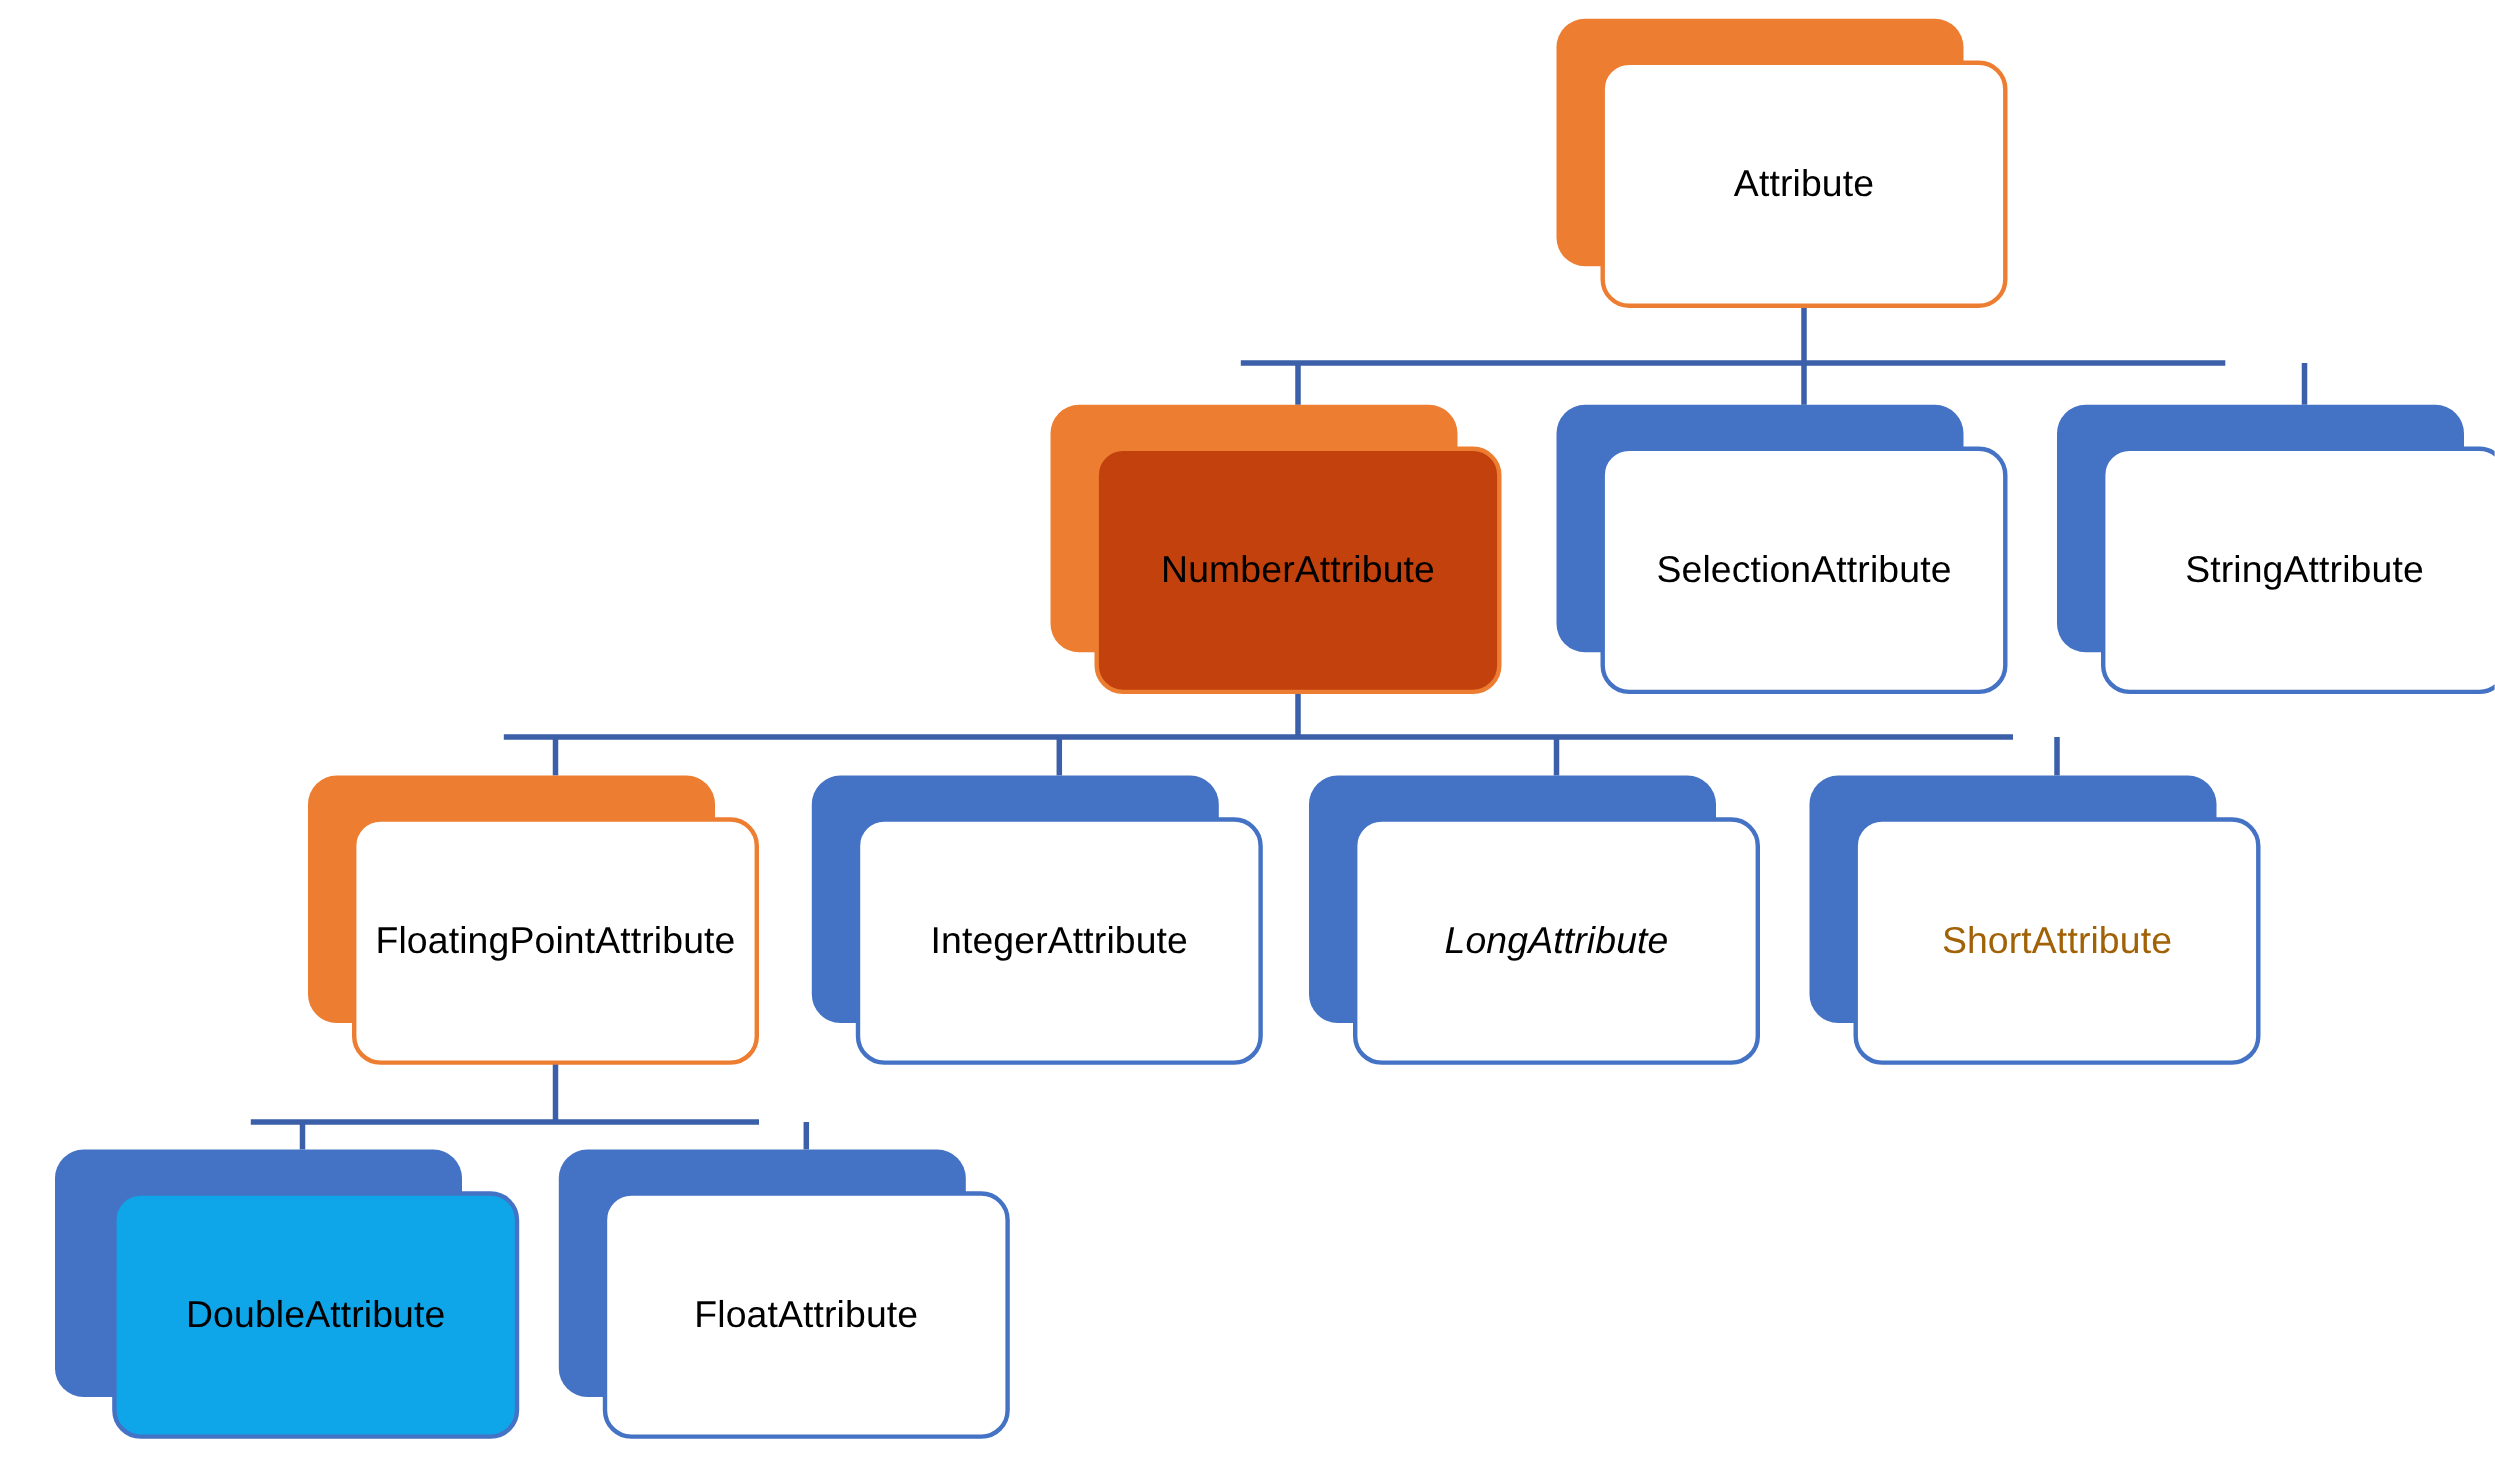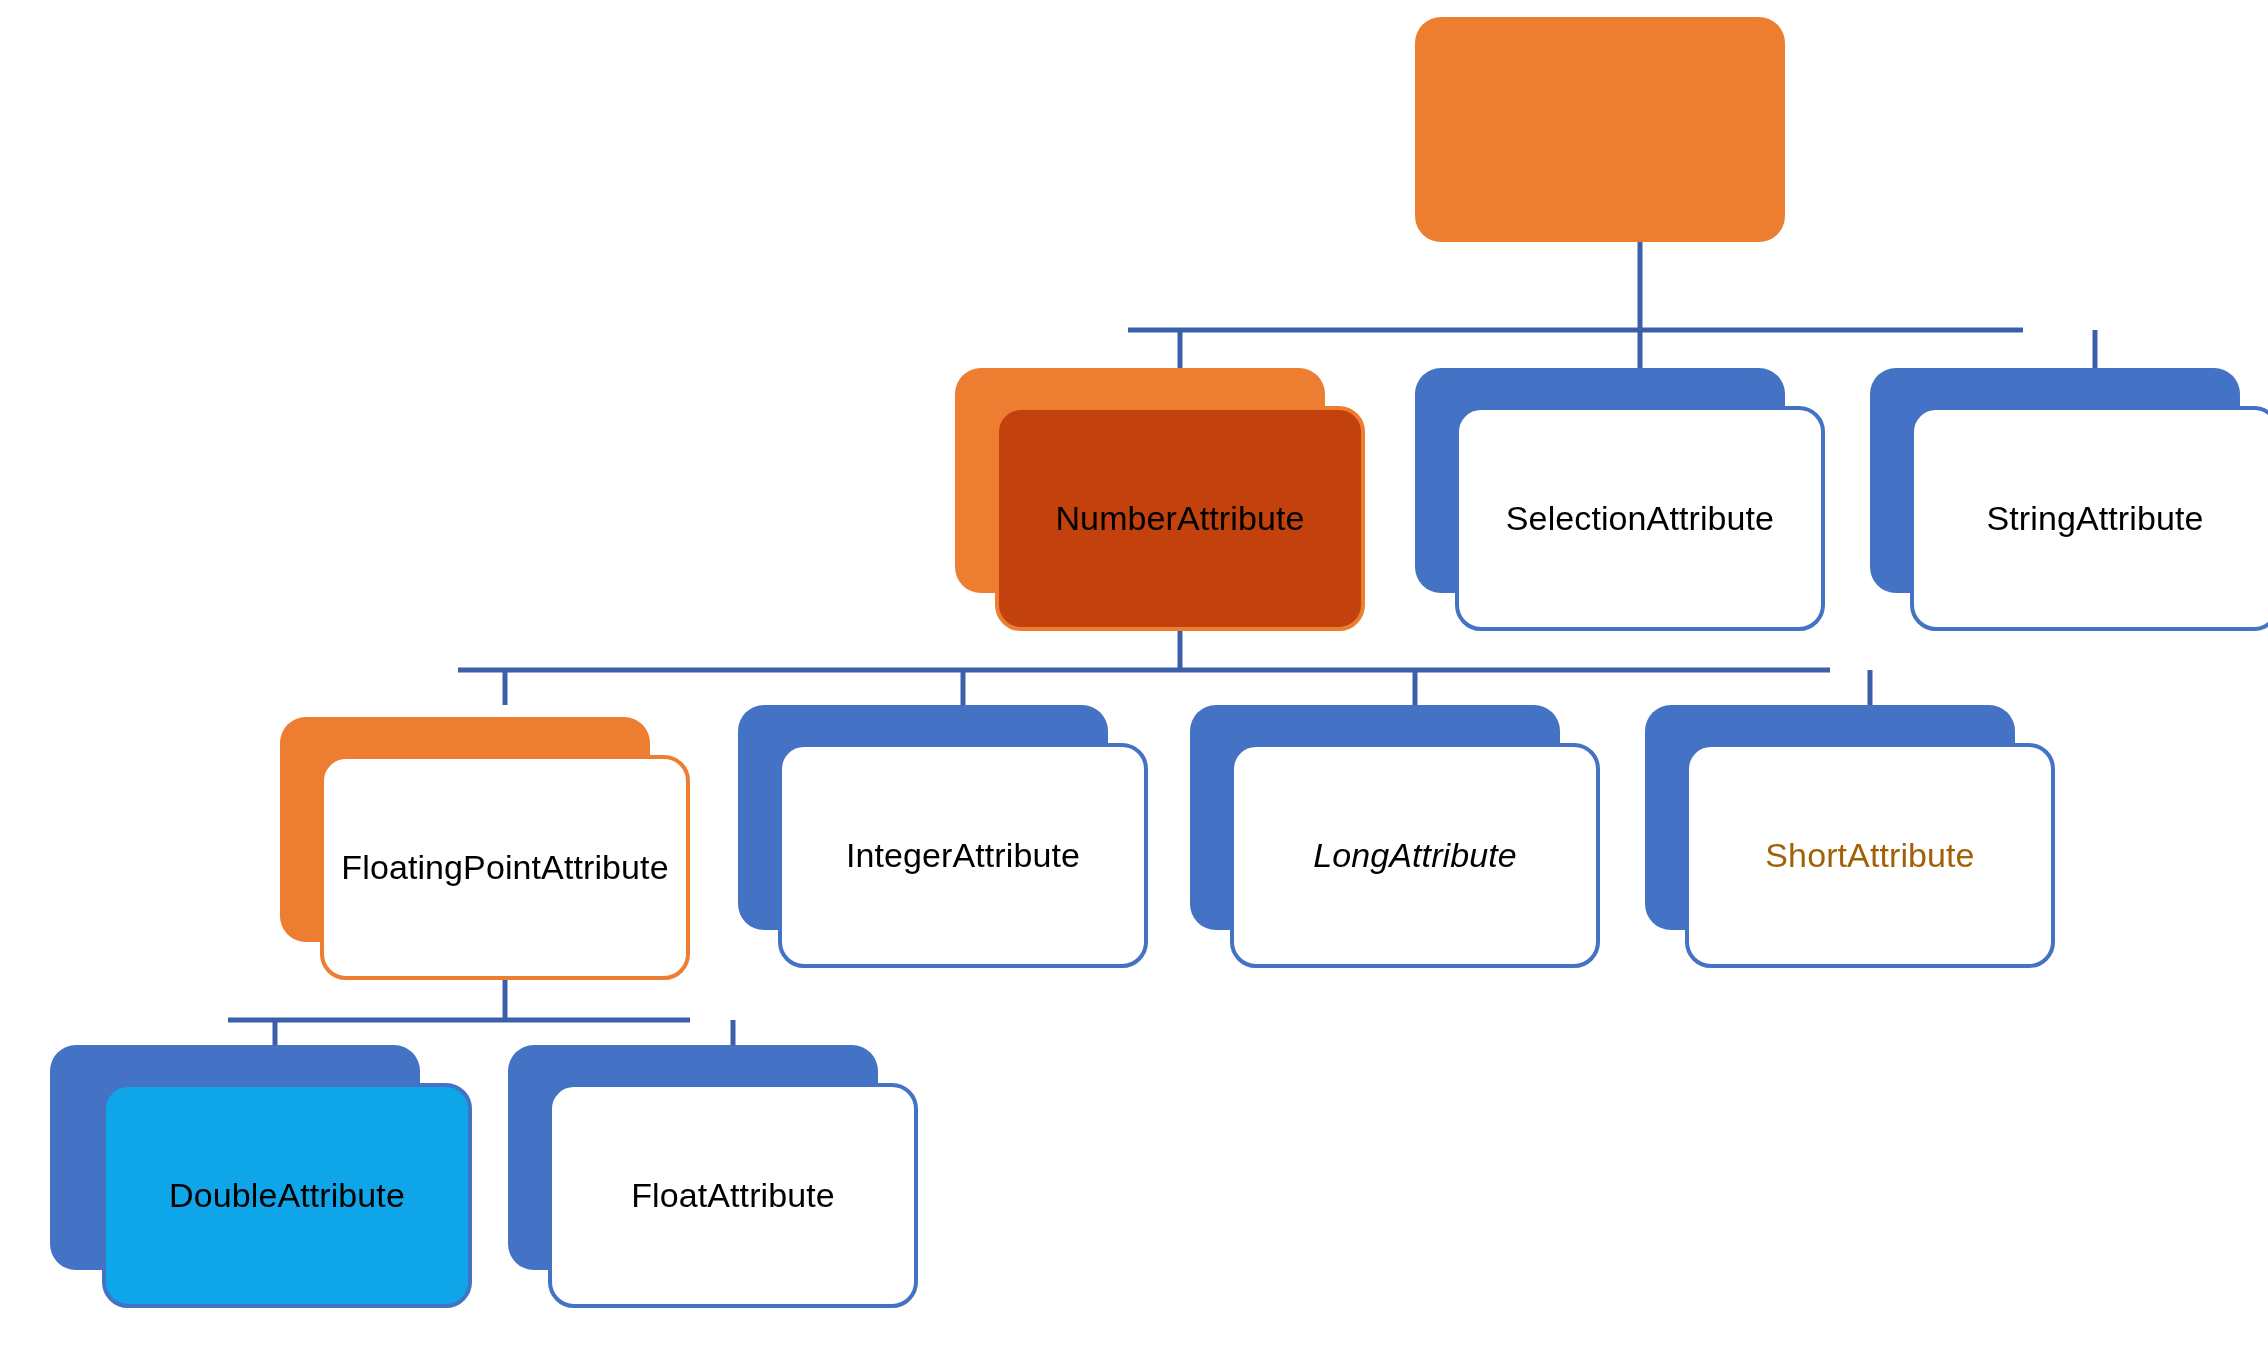--- a/index.html
+++ b/index.html
@@ -75,40 +75,43 @@
       <line x1="1415" y1="670" x2="1415" y2="705" stroke="#3B5FA8" stroke-width="5" stroke-linecap="butt"></line>
       <line x1="1870" y1="670" x2="1870" y2="705" stroke="#3B5FA8" stroke-width="5" stroke-linecap="butt"></line>
       <line x1="505" y1="930" x2="505" y2="1020" stroke="#3B5FA8" stroke-width="5" stroke-linecap="butt"></line>
       <line x1="228" y1="1020" x2="690" y2="1020" stroke="#3B5FA8" stroke-width="5" stroke-linecap="butt"></line>
       <line x1="275" y1="1020" x2="275" y2="1045" stroke="#3B5FA8" stroke-width="5" stroke-linecap="butt"></line>
       <line x1="733" y1="1020" x2="733" y2="1045" stroke="#3B5FA8" stroke-width="5" stroke-linecap="butt"></line>
     </svg>
   <div id="nodes-layer">
       <div class="node" style="left: 1415px; top: 17px; width: 410px; height: 263px;">
         <div class="node-shadow" style="width: 370px; height: 225px; background: rgb(237, 125, 49); border-radius: 26px;"></div>
+        <div class="node-card" style="left: 40px; top: 38px; width: 370px; height: 225px; border-color: rgb(237, 125, 49); border-width: 4px; border-radius: 26px; background: rgb(255, 255, 255);">
+          <span class="node-label" style="color: rgb(0, 0, 0); font-size: 34px;">Attribute</span>
+        </div>
       </div>
       <div class="node" style="left: 955px; top: 368px; width: 410px; height: 263px;">
         <div class="node-shadow" style="width: 370px; height: 225px; background: rgb(237, 125, 49); border-radius: 26px;"></div>
         <div class="node-card" style="left: 40px; top: 38px; width: 370px; height: 225px; border-color: rgb(237, 125, 49); border-width: 4px; border-radius: 26px; background: #c2410c;">
           <span class="node-label" style="color: rgb(0, 0, 0); font-size: 34px;">NumberAttribute</span>
         </div>
       </div>
       <div class="node" style="left: 1415px; top: 368px; width: 410px; height: 263px;">
         <div class="node-shadow" style="width: 370px; height: 225px; background: rgb(68, 114, 196); border-radius: 26px;"></div>
         <div class="node-card" style="left: 40px; top: 38px; width: 370px; height: 225px; border-color: rgb(68, 114, 196); border-width: 4px; border-radius: 26px; background: rgb(255, 255, 255);">
           <span class="node-label" style="color: rgb(0, 0, 0); font-size: 34px;">SelectionAttribute</span>
         </div>
       </div>
       <div class="node" style="left: 1870px; top: 368px; width: 410px; height: 263px;">
         <div class="node-shadow" style="width: 370px; height: 225px; background: rgb(68, 114, 196); border-radius: 26px;"></div>
         <div class="node-card" style="left: 40px; top: 38px; width: 370px; height: 225px; border-color: rgb(68, 114, 196); border-width: 4px; border-radius: 26px; background: rgb(255, 255, 255);">
           <span class="node-label" style="color: rgb(0, 0, 0); font-size: 34px;">StringAttribute</span>
         </div>
       </div>
-      <div class="node" style="left: 280px; top: 705px; width: 410px; height: 263px; margin-top: 12px;">
+      <div class="node" style="left: 280px; top: 705px; width: 410px; height: 263px;">
         <div class="node-shadow" style="width: 370px; height: 225px; background: rgb(237, 125, 49); border-radius: 26px;"></div>
         <div class="node-card" style="left: 40px; top: 38px; width: 370px; height: 225px; border-color: rgb(237, 125, 49); border-width: 4px; border-radius: 26px; background: rgb(255, 255, 255);">
           <span class="node-label" style="color: rgb(0, 0, 0); font-size: 34px;">FloatingPointAttribute</span>
         </div>
       </div>
       <div class="node" style="left: 738px; top: 705px; width: 450px; height: 263px;">
         <div class="node-shadow" style="width: 370px; height: 225px; background: rgb(68, 114, 196); border-radius: 26px;"></div>
         <div class="node-card" style="left: 40px; top: 38px; width: 370px; height: 225px; border-color: rgb(68, 114, 196); border-width: 4px; border-radius: 26px; background: rgb(255, 255, 255);">
           <span class="node-label" style="color: rgb(0, 0, 0); font-size: 34px;">IntegerAttribute</span>
         </div>

